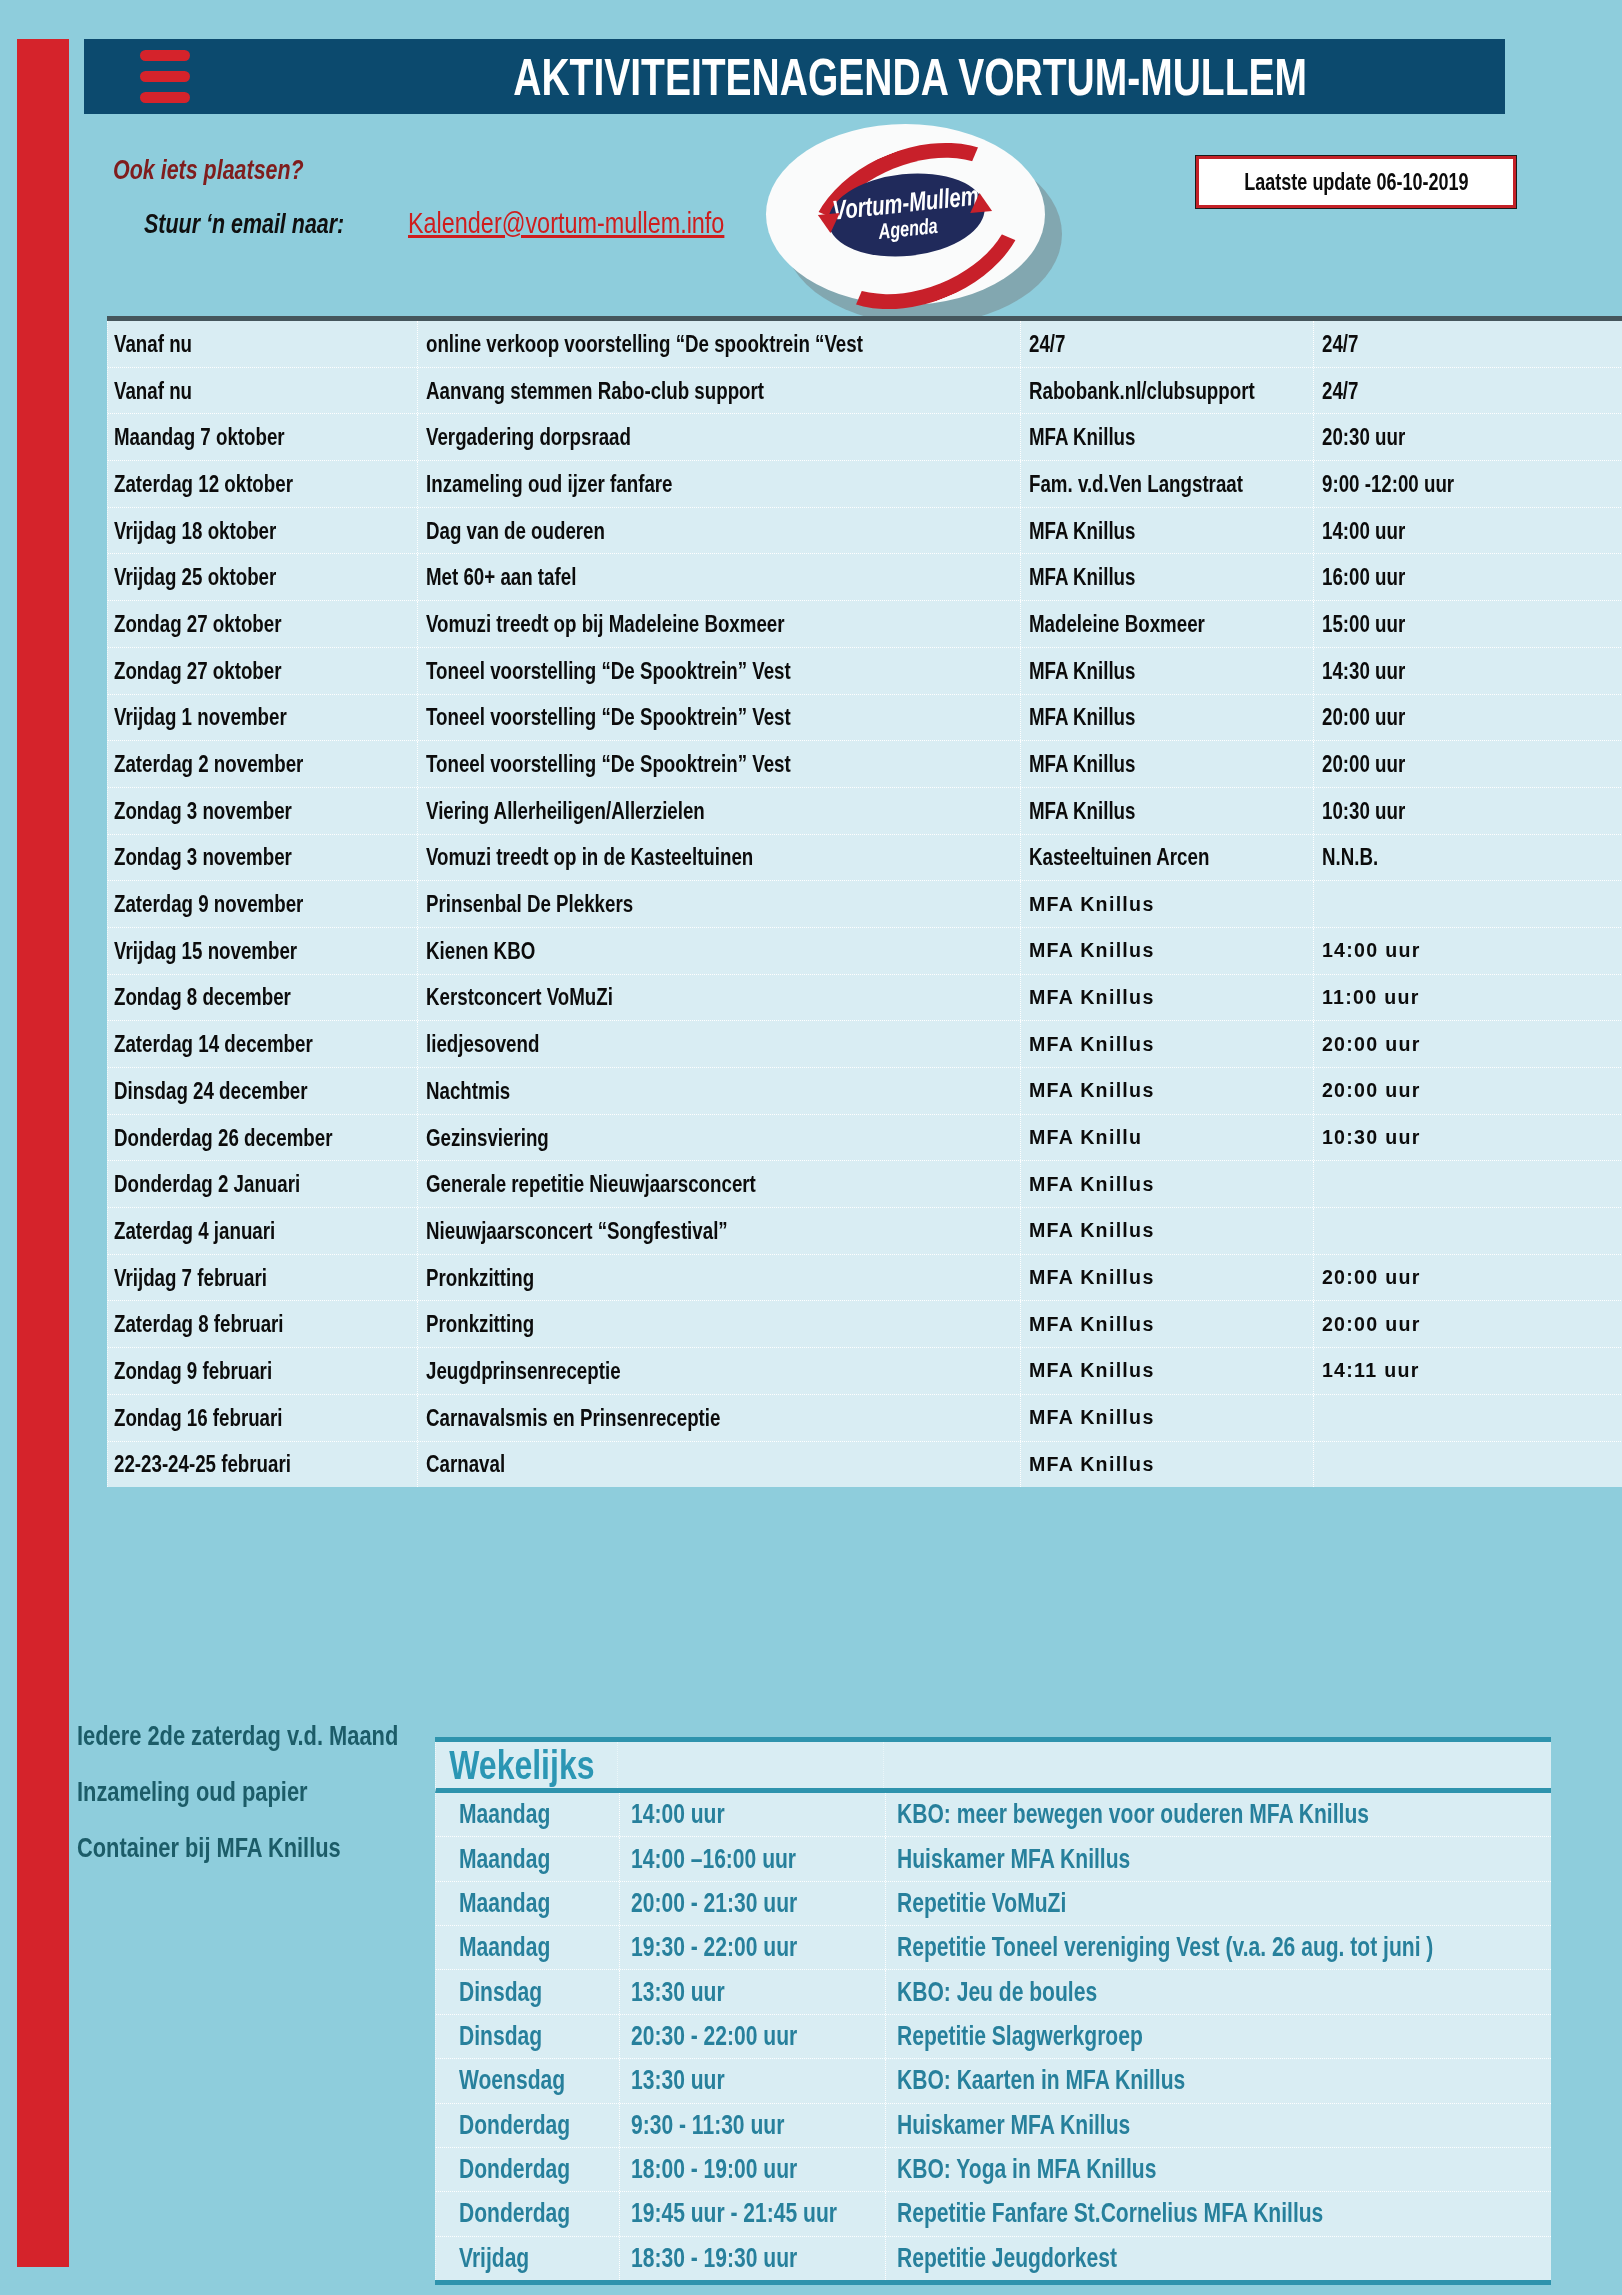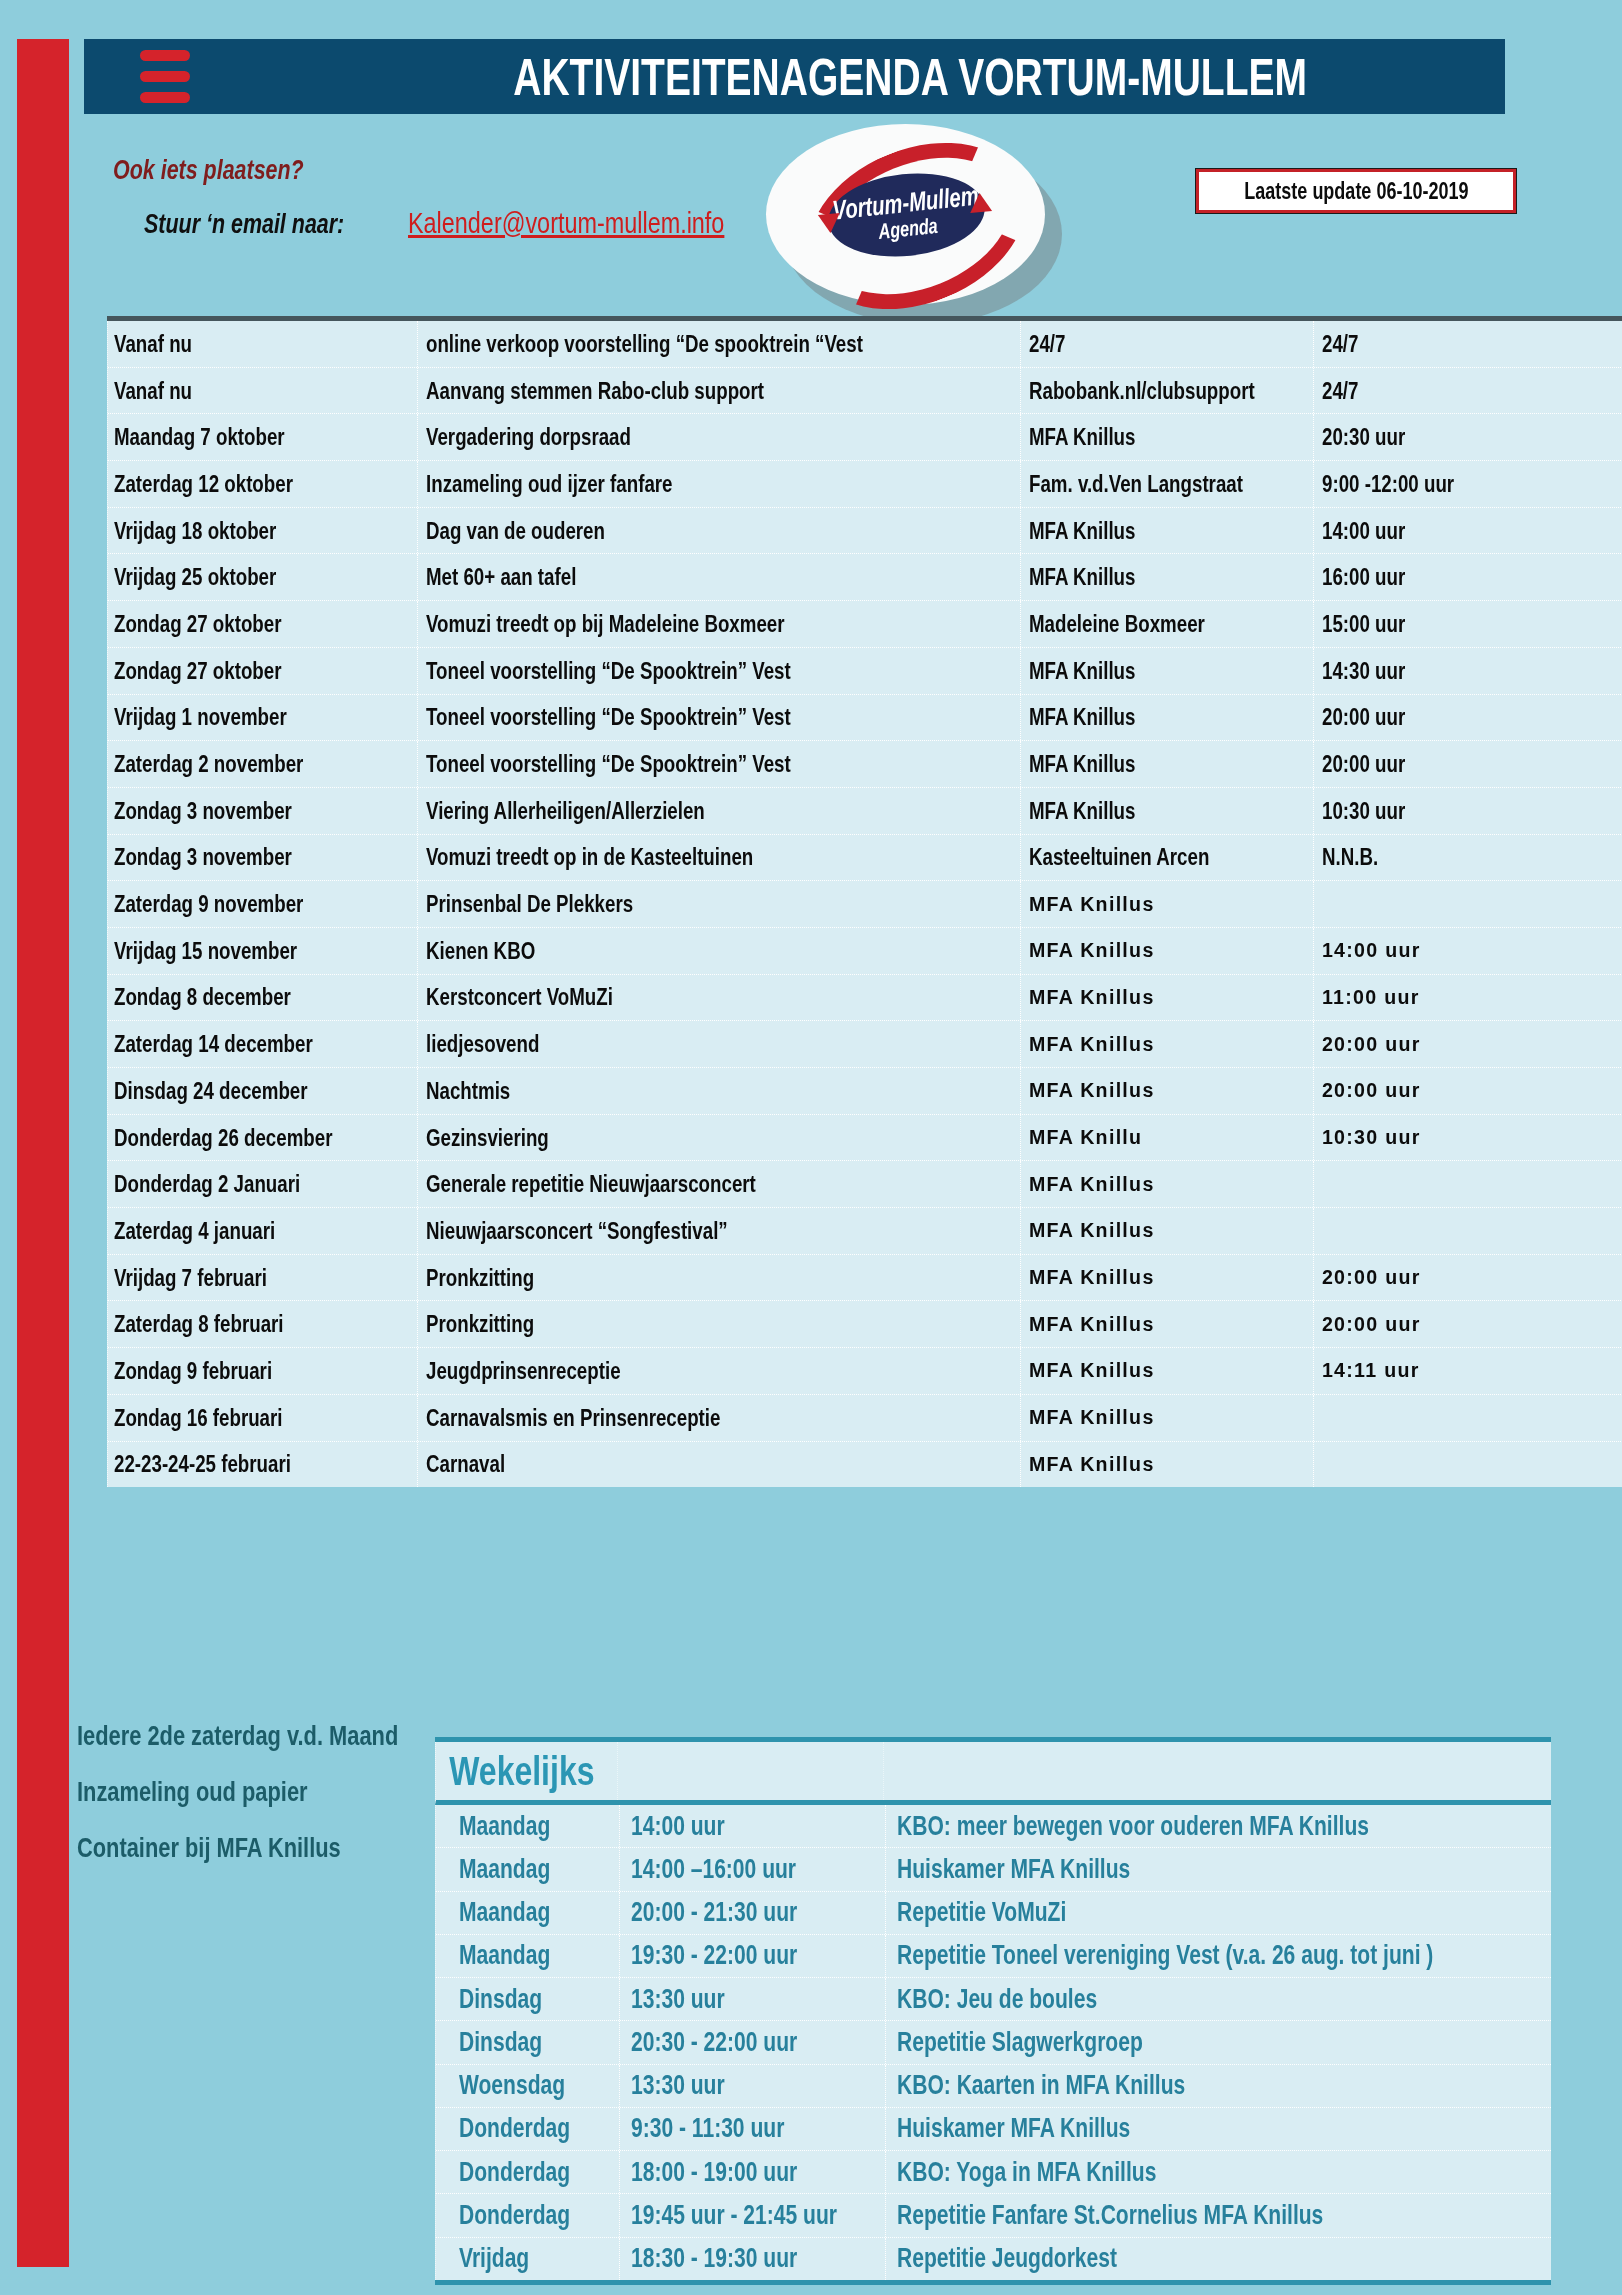--- a/index.html
+++ b/index.html
@@ -34,21 +34,21 @@
   .logo-ring{position:absolute;left:38px;top:25px;width:196px;height:124px;border:15.7px solid transparent;
              border-top-color:#c8202a;border-bottom-color:#c8202a;border-radius:50%;transform:rotate(-22deg);}
   .logo-navy{position:absolute;left:62px;top:50px;width:157px;height:82px;background:#202a5b;border-radius:50%;transform:rotate(-6deg);
              display:flex;flex-direction:column;align-items:center;justify-content:center;}
   .logo-l1{color:#fff;font-weight:bold;font-style:italic;font-size:27px;line-height:27.5px;}
   .logo-l2{color:#fff;font-weight:bold;font-style:italic;font-size:21.6px;line-height:22px;}
   .logo-arrow{position:absolute;width:0;height:0;border-style:solid;}
   .logo-arrow.a1{left:51px;top:84px;border-width:11px 0 11px 19.6px;border-color:transparent transparent transparent #c8202a;transform:rotate(-155deg);}
   .logo-arrow.a2{left:208px;top:72px;border-width:11px 19.6px 11px 0;border-color:transparent #c8202a transparent transparent;transform:rotate(-155deg);}
   
-  .update-box{position:absolute;left:1196px;top:169px;width:320px;height:44px;background:#ffffff;
+  .update-box{position:absolute;left:1196px;top:156px;width:320px;height:52px;background:#ffffff;
               border:3.3px solid #c42127;outline:1.3px solid #1a1a1a;display:flex;align-items:center;justify-content:center;box-sizing:border-box;}
   .update-box span{font-size:24px;font-weight:bold;color:#0c0c0c;}
   
   .agenda-table{position:absolute;left:107px;top:316px;width:1516px;height:1171px;background:#d9edf3;
                 border-top:5.9px solid #45565c;box-sizing:border-box;display:flex;flex-direction:column;}
   #agenda-rows{flex:1;display:flex;flex-direction:column;border-left:1.3px dotted #f2fafc;}
   .arow{flex:1;display:flex;border-bottom:1.3px dotted #ffffff;box-sizing:border-box;}
   .arow:last-child{border-bottom:none;}
   .acell{display:flex;align-items:center;padding-left:7.9px;box-sizing:border-box;overflow:hidden;}
   .acell span{font-weight:bold;font-size:24px;color:#0c0c0c;}
@@ -56,21 +56,21 @@
   .c-desc{width:603px;border-left:1.3px dotted #ffffff;}
   .c-loc{width:293px;border-left:1.3px dotted #ffffff;}
   .c-time{flex:1;border-left:1.3px dotted #ffffff;}
   
   .monthly-note{position:absolute;left:77px;top:1720px;color:#1c5c68;}
   .monthly-note div{font-size:28px;font-weight:bold;height:56px;}
   
   .weekly-table{position:absolute;left:435px;top:1737px;width:1116px;height:548px;background:#d9edf3;
                 border-top:5.2px solid #2e93ad;border-bottom:5.2px solid #2e93ad;box-sizing:border-box;
                 display:flex;flex-direction:column;}
-  .weekly-header{height:63px;border-bottom:5.2px solid #2e93ad;position:relative;display:flex;align-items:center;border-left:1.3px dotted #eef8fa;box-sizing:border-box;}
+  .weekly-header{height:51px;border-bottom:5.2px solid #2e93ad;position:relative;display:flex;align-items:center;border-left:1.3px dotted #eef8fa;box-sizing:border-box;}
   .weekly-title{color:#2b96b4;font-weight:bold;font-size:41px;padding-left:17px;}
   .wh-sep{position:absolute;top:0;bottom:0;border-left:1.3px dotted #eaf6f9;}
   .wh-sep.s1{left:181px;}
   .wh-sep.s2{left:447px;}
   #weekly-rows{flex:1;display:flex;flex-direction:column;border-left:1.3px dotted #eef8fa;}
   .wrow{flex:1;display:flex;border-bottom:1.3px dotted #ffffff;box-sizing:border-box;padding-left:12px;}
   .wrow:last-child{border-bottom:none;}
   .wcell{display:flex;align-items:center;padding-left:10.5px;box-sizing:border-box;overflow:hidden;}
   .wcell span{font-weight:bold;font-size:27px;color:#27809c;}
   .w-day{width:171px;}

